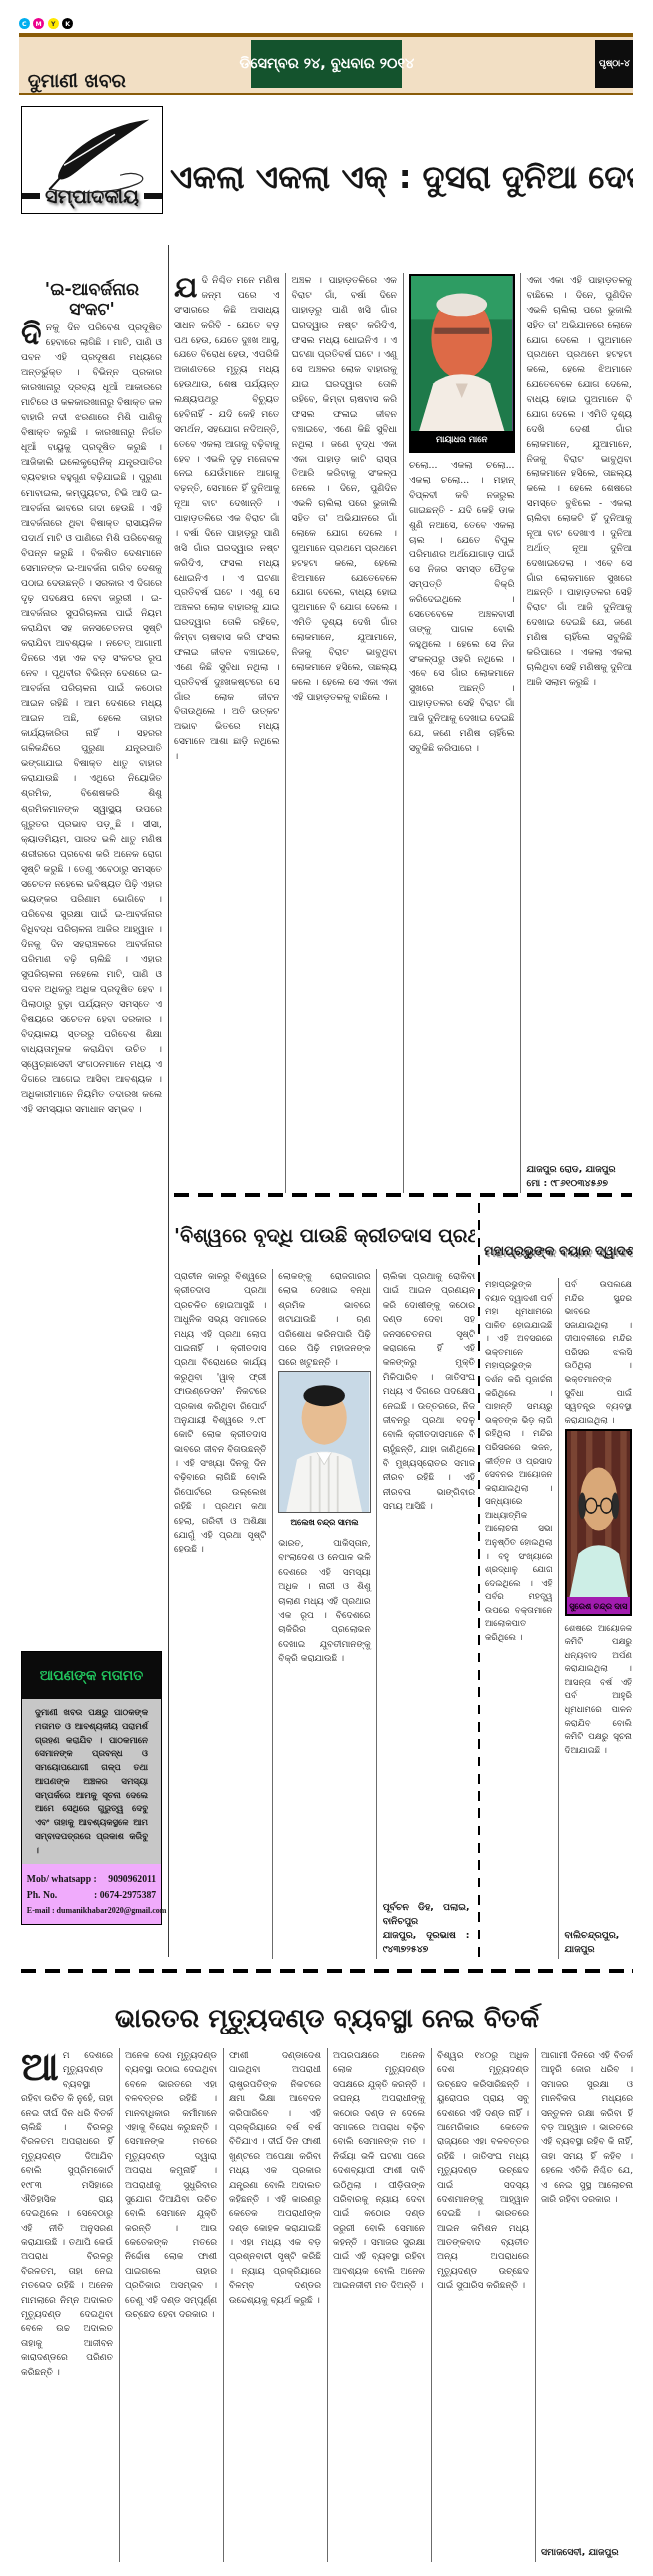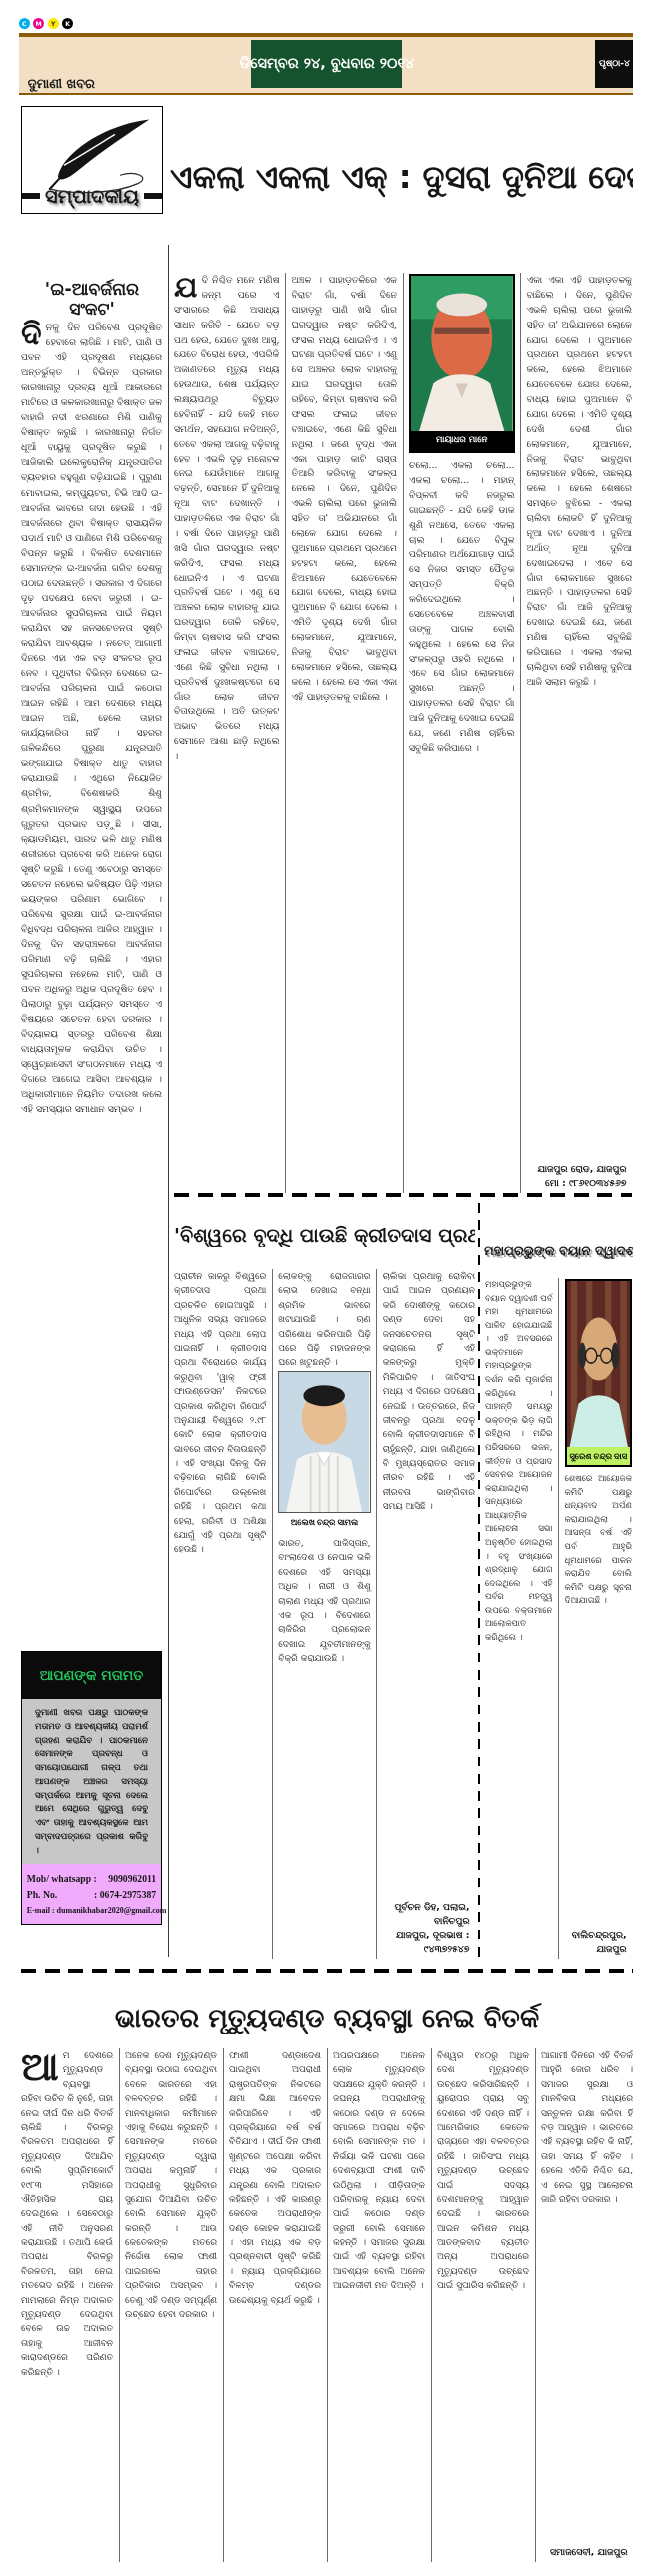--- a/index.html
+++ b/index.html
@@ -5,21 +5,21 @@
   html,body{margin:0;padding:0;background:#fff;}
   .page{position:relative;width:653px;height:2576px;background:#fff;overflow:hidden;
         font-family:"DejaVu Serif", serif;color:#161616;}
   
   .regmarks{position:absolute;left:18.7px;top:18px;display:flex;gap:3.5px;}
   .regdot{width:11px;height:11px;border-radius:50%;display:flex;align-items:center;justify-content:center;
           font-family:"DejaVu Sans",sans-serif;font-size:6.2px;font-weight:bold;color:#fff;}
   .dot-c{background:#00aeef;} .dot-m{background:#ec008c;} .dot-y{background:#ffe800;color:#333;} .dot-k{background:#000;}
   .rule-top{position:absolute;left:19.4px;top:33px;width:614px;height:3.5px;background:#8a5c09;}
   .strip{position:absolute;left:19.4px;top:37px;width:614px;height:56px;background:#f2dfc4;border-bottom:2.8px solid #8a5c09;}
-  .paper-name{position:absolute;left:8.3px;bottom:1.4px;font-size:13px;font-weight:bold;font-family:"DejaVu Sans",sans-serif;}
+  .paper-name{position:absolute;left:8.3px;bottom:1.4px;font-size:19px;font-weight:bold;font-family:"DejaVu Sans",sans-serif;}
   .date-box{position:absolute;left:232px;top:2.8px;width:151px;height:48px;background:#14532d;color:#fff;
             display:flex;align-items:center;justify-content:center;font-size:14.5px;font-weight:bold;
             font-family:"DejaVu Sans",sans-serif;white-space:nowrap;}
   .page-box{position:absolute;left:576px;top:2.8px;width:38px;height:48px;background:#0d0d0d;color:#fff;
             display:flex;align-items:center;justify-content:center;font-size:9px;font-weight:bold;
             font-family:"DejaVu Sans",sans-serif;text-align:right;}
   
   .edit-logo{position:absolute;left:21px;top:106px;width:142px;height:108px;border:1.4px solid #000;
              display:flex;flex-direction:column;align-items:center;justify-content:flex-end;padding-bottom:5.5px;box-sizing:border-box;}
   .quill{position:absolute;top:5.5px;left:7px;width:129px;height:83px;}
@@ -52,29 +52,29 @@
   .vline{position:absolute;left:168px;top:245px;width:1.4px;height:1712px;background:#3a3a3a;}
   .cols{display:flex;}
   .col{position:relative;flex:1 1 0;padding:0 5.5px;box-sizing:border-box;overflow:hidden;text-align:justify;}
   .col:first-child{padding-left:0;}
   .col:last-child{padding-right:0;}
   .col + .col{border-left:0.7px solid #6b6b6b;}
   .edit-cols{position:absolute;left:174px;top:273px;width:458px;height:920px;font-size:9.3px;line-height:1.6;}
   .edit-cols .dropcap{font-size:29px;}
   
   .figure{margin:1.4px 0 5.5px;}
-  .fig-framed{border:2.1px solid #000;background:#bef264;}
+  .fig-framed{border:2.1px solid #000;background:#a21caf;}
   .fig-framed svg{display:block;width:100%;}
   .figcap-dark{background:#000;color:#fff;text-align:center;font-size:8.6px;font-weight:bold;
                font-family:"DejaVu Sans",sans-serif;padding:2.1px 1.4px 3.5px;}
   .fig-plain svg{display:block;width:100%;border:0.7px solid #555;box-sizing:border-box;}
   .figcap-light{color:#000;text-align:center;font-size:8.3px;font-weight:bold;
-                font-family:Liberation Serif, serif;padding:2.8px 0 1.4px;}
-  
-  .byline{position:absolute;right:5.5px;bottom:2.8px;left:5.5px;background:#fff;text-align:right;
+                font-family:Liberation Sans, sans-serif;padding:2.8px 0 1.4px;}
+  
+  .byline{position:absolute;right:5.5px;bottom:2.8px;left:5.5px;background:#fff;
           font-weight:bold;font-size:9.3px;font-family:"DejaVu Sans",sans-serif;
           padding-top:4.1px;line-height:1.5;}
   
   .dash-h{position:absolute;height:4.1px;
           background:repeating-linear-gradient(90deg,#000 0 15px,transparent 15px 23.5px);}
   .dash-v{position:absolute;width:2.1px;
           background:repeating-linear-gradient(180deg,#000 0 9.7px,transparent 9.7px 17.3px);}
   
   .slavery-head{position:absolute;left:174px;top:1208px;width:301px;text-align:center;
                 font-size:19.4px;font-weight:800;font-family:"DejaVu Sans",sans-serif;white-space:nowrap;overflow:hidden;}
@@ -195,20 +195,21 @@
   </div>
 
   <div class="dash-v" style="left:478px;top:1203px;height:755px;"></div>
 
   <h2 class="bayan-head">ମହାପ୍ରଭୁଙ୍କ ବୟାନ ଦ୍ୱାଦଶୀ ପର୍ବ</h2>
   <div class="bayan-cols cols">
     <div class="col">
       <span>ମହାପ୍ରଭୁଙ୍କ ବୟାନ ଦ୍ୱାଦଶୀ ପର୍ବ ମହା ଧୂମଧାମରେ ପାଳିତ ହୋଇଯାଇଛି । ଏହି ଅବସରରେ ଭକ୍ତମାନେ ମହାପ୍ରଭୁଙ୍କ ଦର୍ଶନ କରି ପୂଜାର୍ଚ୍ଚନା କରିଥିଲେ । ପାହାନ୍ତି ସମୟରୁ ଭକ୍ତଙ୍କ ଭିଡ଼ ଲାଗି ରହିଥିଲା । ମନ୍ଦିର ପରିସରରେ ଭଜନ, କୀର୍ତ୍ତନ ଓ ପ୍ରସାଦ ସେବନର ଆୟୋଜନ କରାଯାଇଥିଲା । ସନ୍ଧ୍ୟାରେ ଆଧ୍ୟାତ୍ମିକ ଆଲୋଚନା ସଭା ଅନୁଷ୍ଠିତ ହୋଇଥିଲା । ବହୁ ସଂଖ୍ୟାରେ ଶ୍ରଦ୍ଧାଳୁ ଯୋଗ ଦେଇଥିଲେ । ଏହି ପର୍ବର ମହତ୍ତ୍ୱ ଉପରେ ବକ୍ତାମାନେ ଆଲୋକପାତ କରିଥିଲେ ।</span>
     </div>
     <div class="col">
+      <span>ପର୍ବ ଉପଲକ୍ଷେ ମନ୍ଦିର ସୁନ୍ଦର ଭାବରେ ସଜାଯାଇଥିଲା । ଦୀପାବଳୀରେ ମନ୍ଦିର ପରିସର ଝଲସି ଉଠିଥିଲା । ଭକ୍ତମାନଙ୍କ ସୁବିଧା ପାଇଁ ସ୍ୱତନ୍ତ୍ର ବ୍ୟବସ୍ଥା କରାଯାଇଥିଲା ।</span>
       <div class="figure fig-framed">
         <svg viewBox="0 0 100 200" preserveAspectRatio="none" style="height:166px;">
           <rect width="100" height="200" fill="#5c2a22"></rect>
           <rect x="6" width="10" height="200" fill="#7a4433"></rect>
           <rect x="30" width="10" height="200" fill="#7a4433"></rect>
           <rect x="60" width="10" height="200" fill="#7a4433"></rect>
           <rect x="84" width="10" height="200" fill="#7a4433"></rect>
           <ellipse cx="50" cy="82" rx="29" ry="38" fill="#d9a878"></ellipse>
           <ellipse cx="24" cy="90" rx="6" ry="16" fill="#2b2b2b"></ellipse>
           <ellipse cx="76" cy="90" rx="6" ry="16" fill="#2b2b2b"></ellipse>

